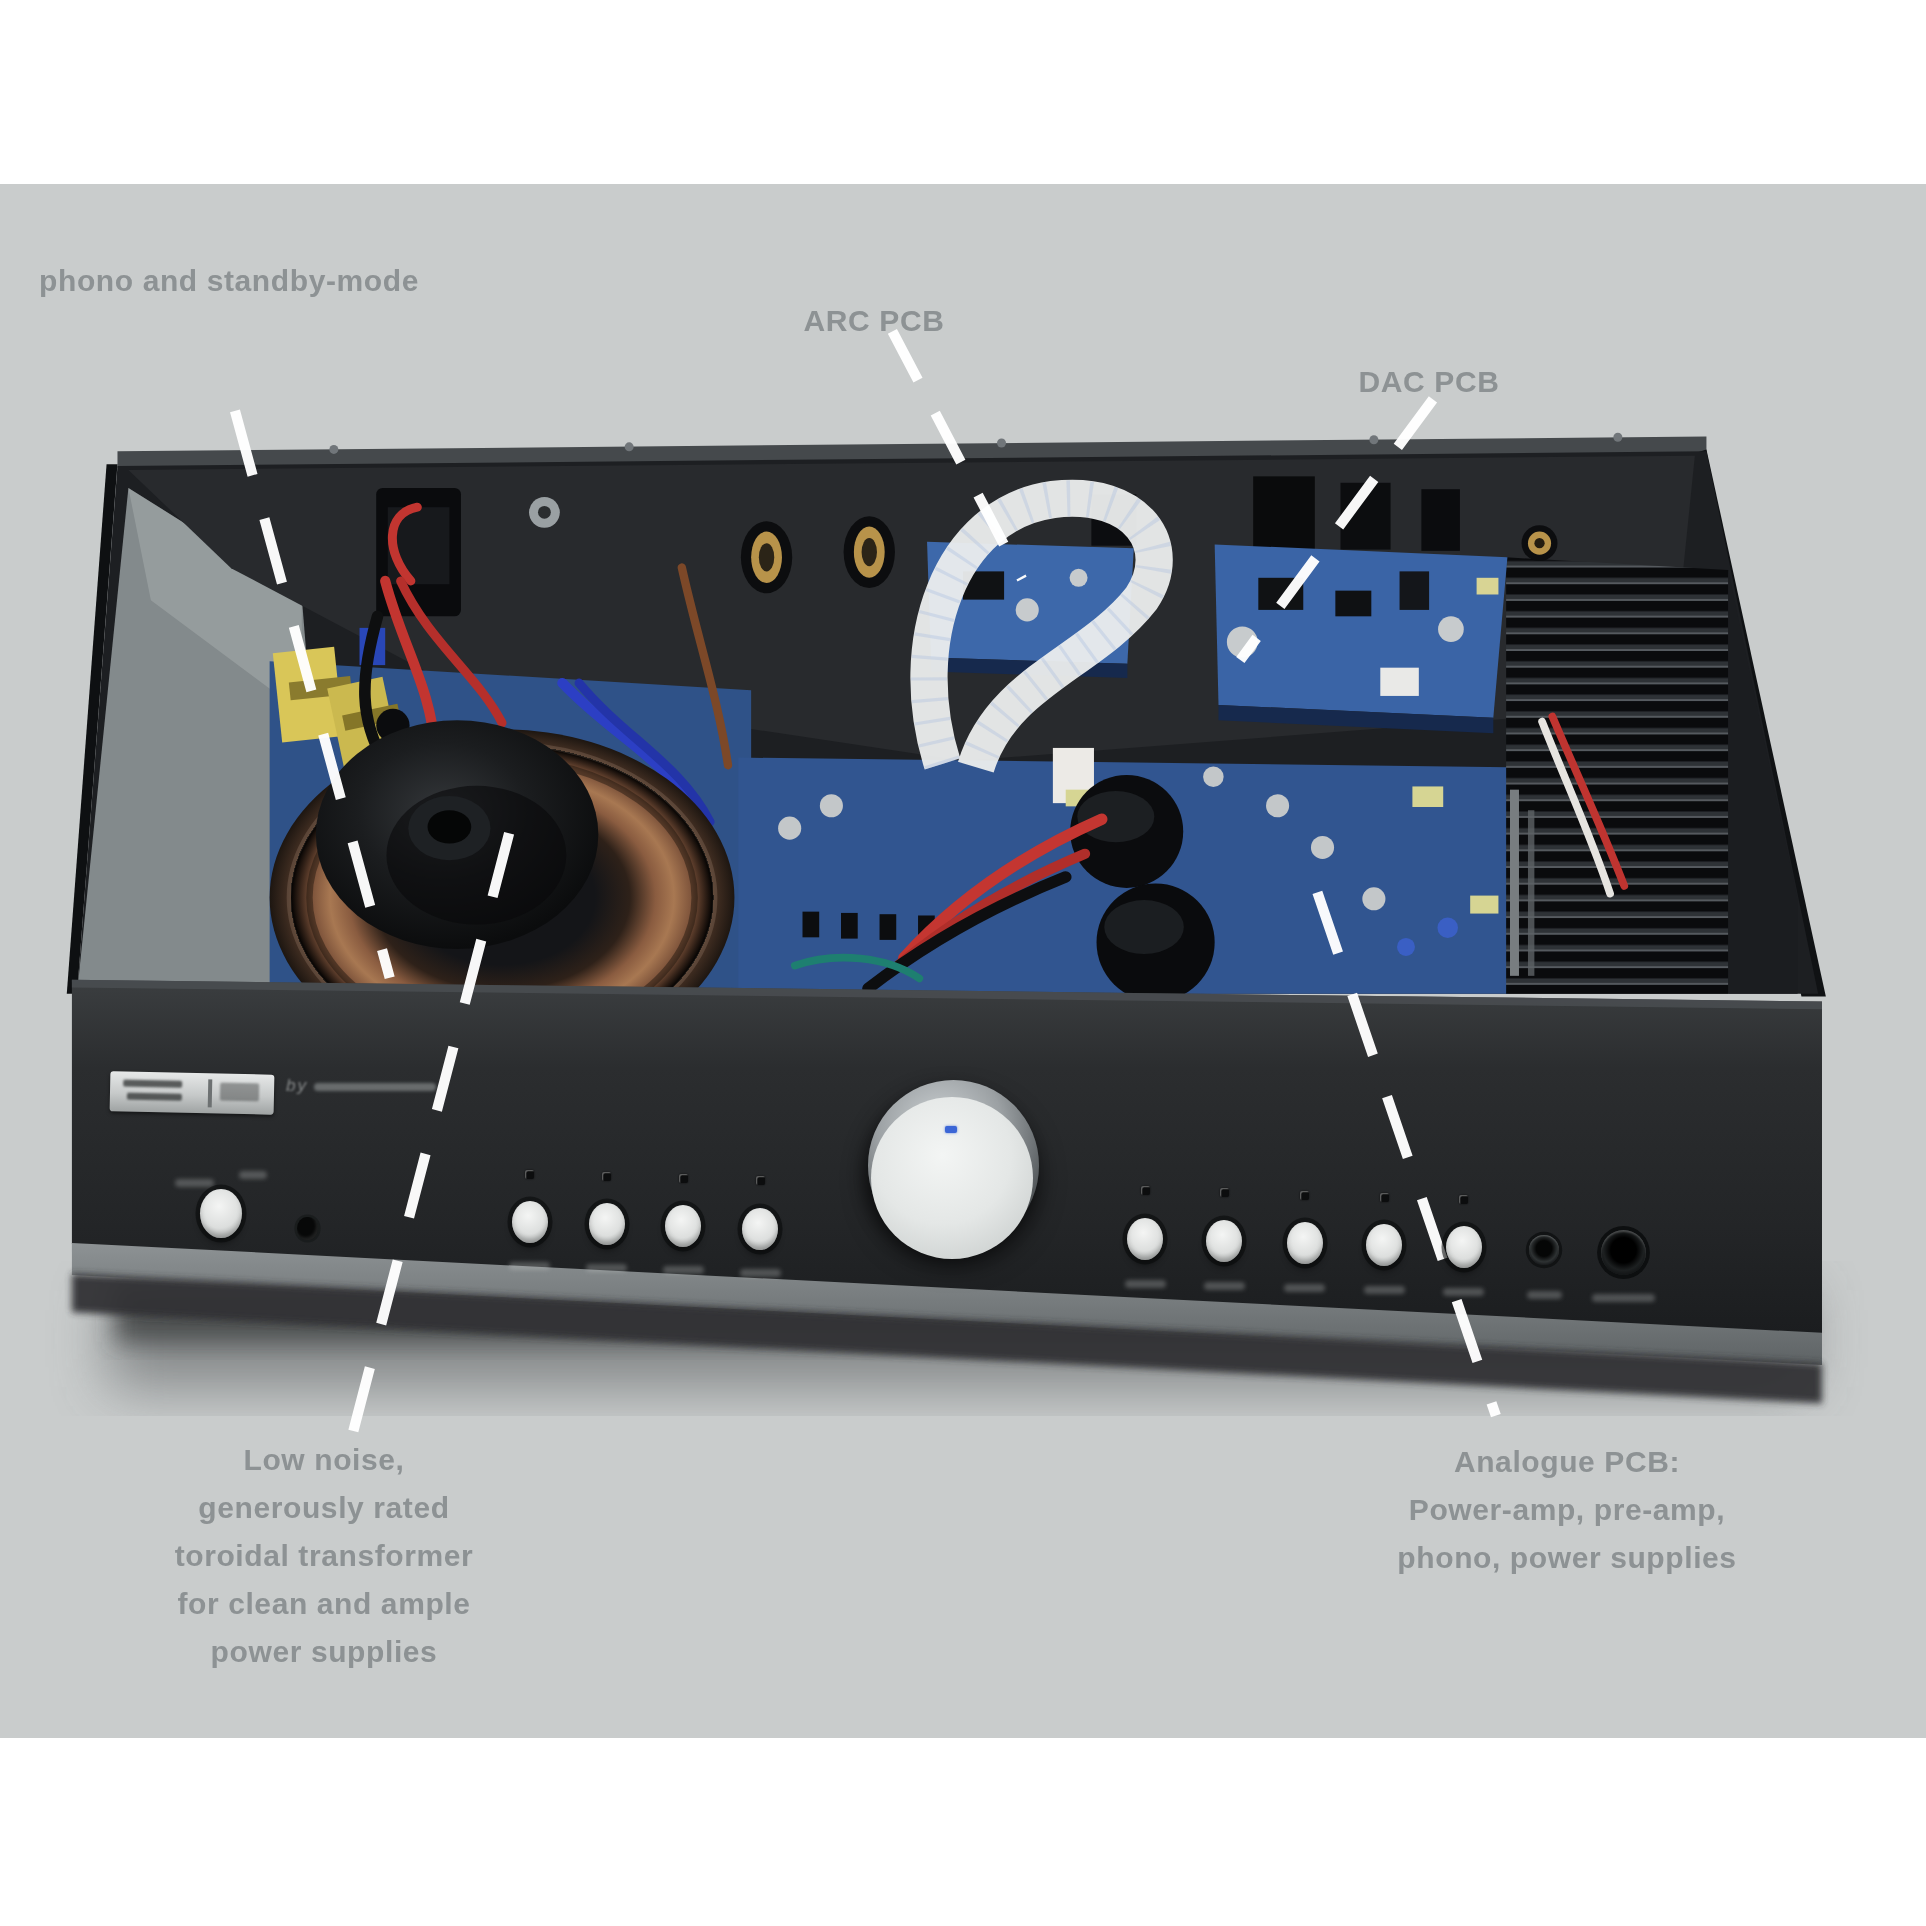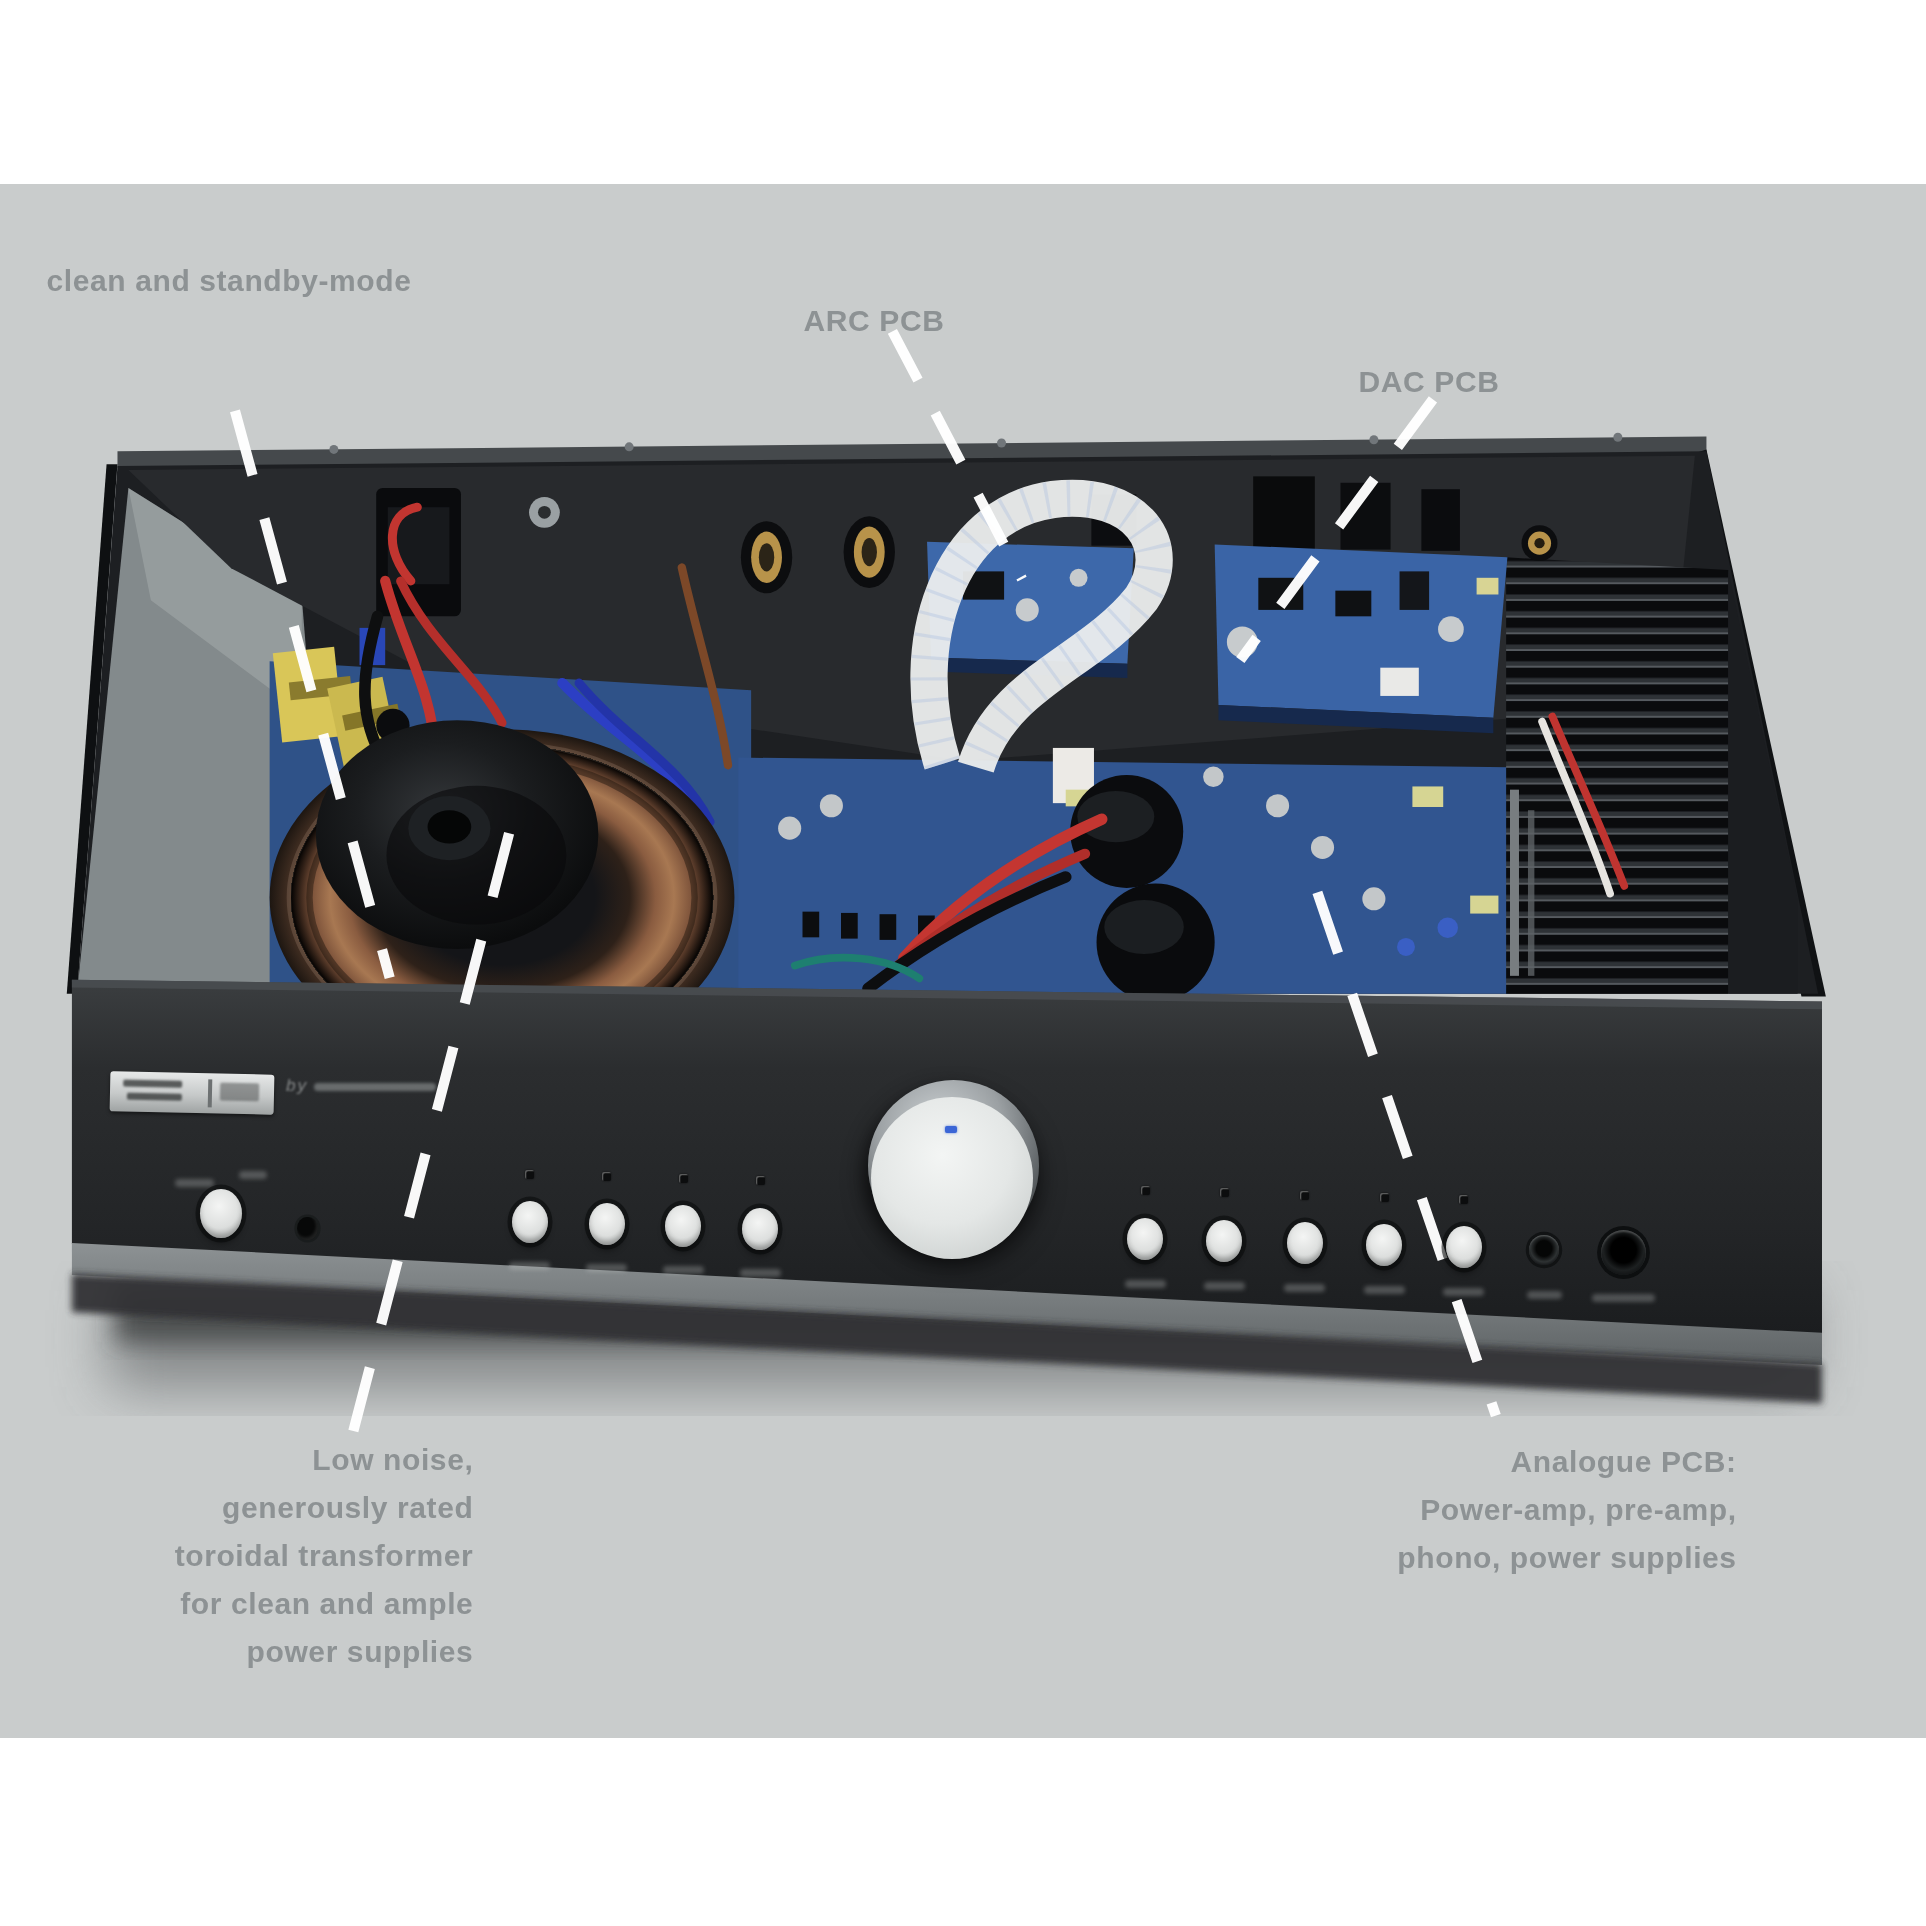--- a/index.html
+++ b/index.html
@@ -3,21 +3,21 @@
 <meta charset="utf-8">
 <style>
   html,body{margin:0;padding:0;background:#ffffff;}
   .page{position:relative;width:1926px;height:1926px;overflow:hidden;background:#ffffff;
         font-family:"Liberation Sans","DejaVu Sans",sans-serif;}
   .card{position:absolute;left:0;top:184px;width:1926px;height:1554px;background:#c9cccc;}
   .scene{position:absolute;left:0;top:0;width:1926px;height:1926px;z-index:2;}
   .callout{position:absolute;z-index:5;text-align:center;color:#8d9294;font-weight:700;
            font-size:30px;letter-spacing:0.6px;transform:translateX(-50%);white-space:nowrap;}
   .callout .cl{display:block;}
-  .lh78 .cl{line-height:50px;} .lh75 .cl{line-height:48px;text-align:right;}
+  .lh78 .cl{line-height:50px;} .lh75 .cl{line-height:48px;}
   
   .ctrl{position:absolute;z-index:3;}
   .btn{border-radius:50%;
        background:radial-gradient(circle at 45% 35%, #f4f5f4, #dcdedd 55%, #b9bcbb 80%, #95989a);
        box-shadow:0 0 0 4.5px rgba(8,9,10,.55), 0 5.1px 7.7px rgba(0,0,0,.45), inset 0 -3.9px 5.1px rgba(0,0,0,.2);}
   .led{width:9px;height:9px;border-radius:1.9px;background:#0a0b0c;
        box-shadow:inset 1.3px 1.3px 0.6px rgba(255,255,255,.35), 0 0 1.9px rgba(0,0,0,.8);opacity:.92;}
   .lbl{height:8.3px;border-radius:3.9px;background:rgba(198,203,203,.3);filter:blur(1.9px);}
   .badge{width:164px;height:40px;border-radius:3.2px;transform:rotate(1.2deg);
          background:linear-gradient(180deg,#e6e8e8,#c6c9c9 55%,#9fa3a3);
@@ -232,21 +232,21 @@
     <g stroke="#ffffff" stroke-width="16" fill="none" opacity="0.97">
       <line x1="366" y1="640" x2="607" y2="1523" stroke-dasharray="104 70"></line>
       <line x1="1390" y1="516" x2="1592" y2="902" stroke-dasharray="86 58"></line>
       <line x1="2232" y1="622" x2="1932" y2="1028" stroke-dasharray="92 62"></line>
       <line x1="793" y1="1298" x2="548" y2="2238" stroke-dasharray="102 70"></line>
       <line x1="2052" y1="1390" x2="2330" y2="2205" stroke-dasharray="100 68"></line>
     </g>
   </svg>
 
   <div class="callout lh78" style="left:229px;top:256px;">
-    <span class="cl">clean and standby-mode</span>
+    <span class="cl">phono and standby-mode</span>
   </div>
   <div class="callout lh78" style="left:874px;top:296px;">
     <span class="cl">ARC PCB</span>
   </div>
   <div class="callout lh78" style="left:1429px;top:357px;">
     <span class="cl">DAC PCB</span>
   </div>
   <div class="callout lh75" style="left:324px;top:1436px;">
     <span class="cl">Low noise,</span>
     <span class="cl">generously rated</span>

